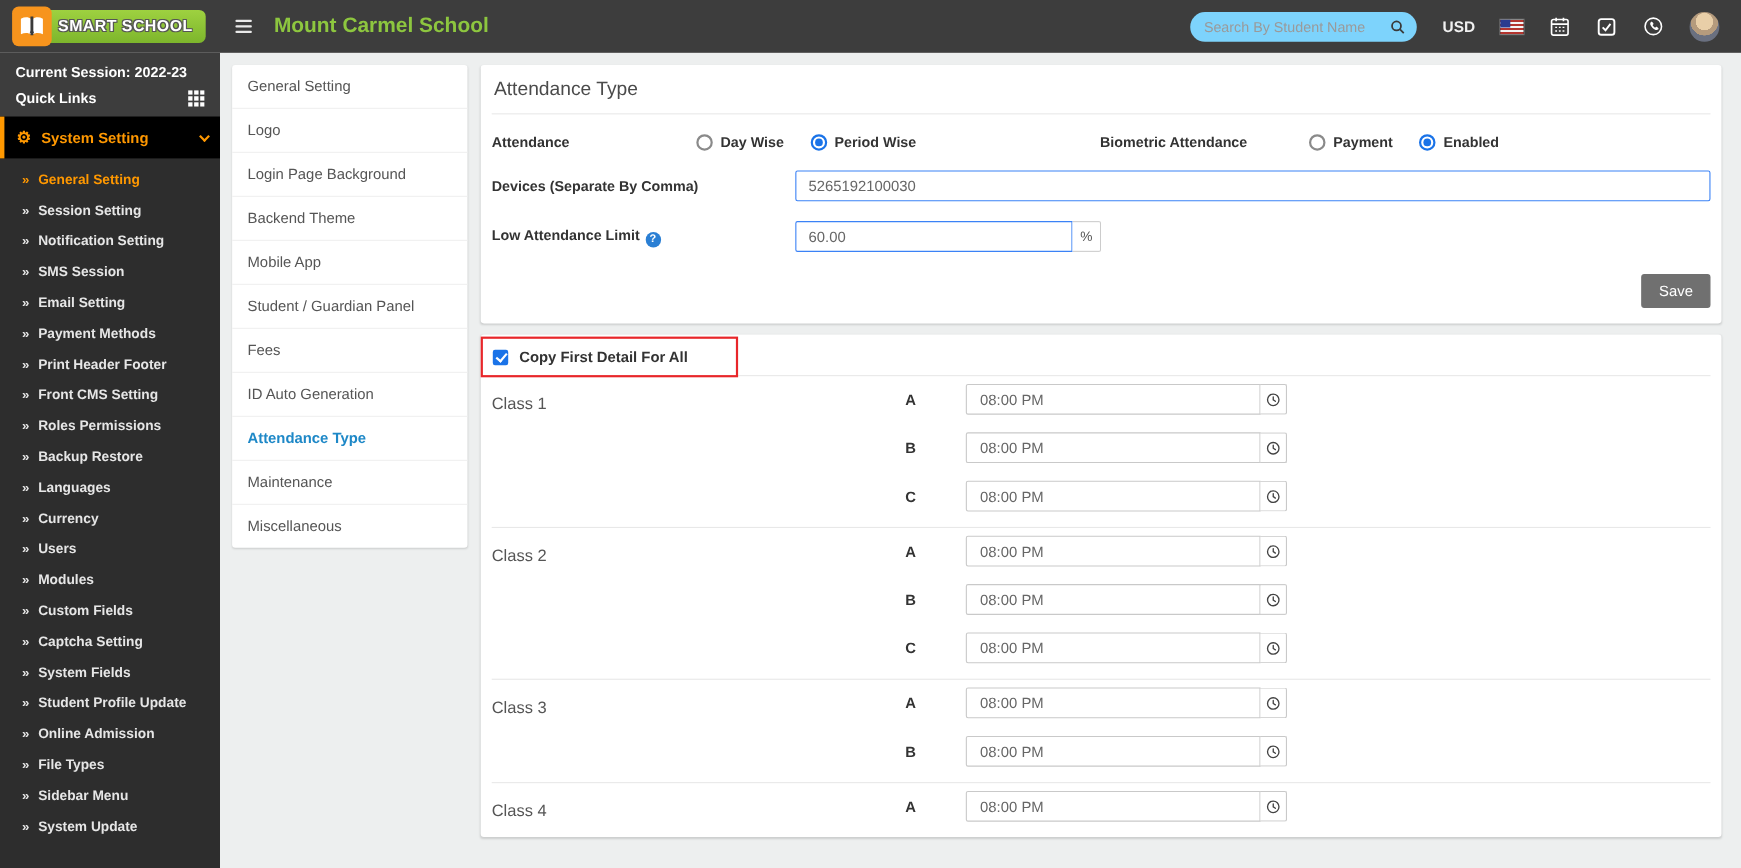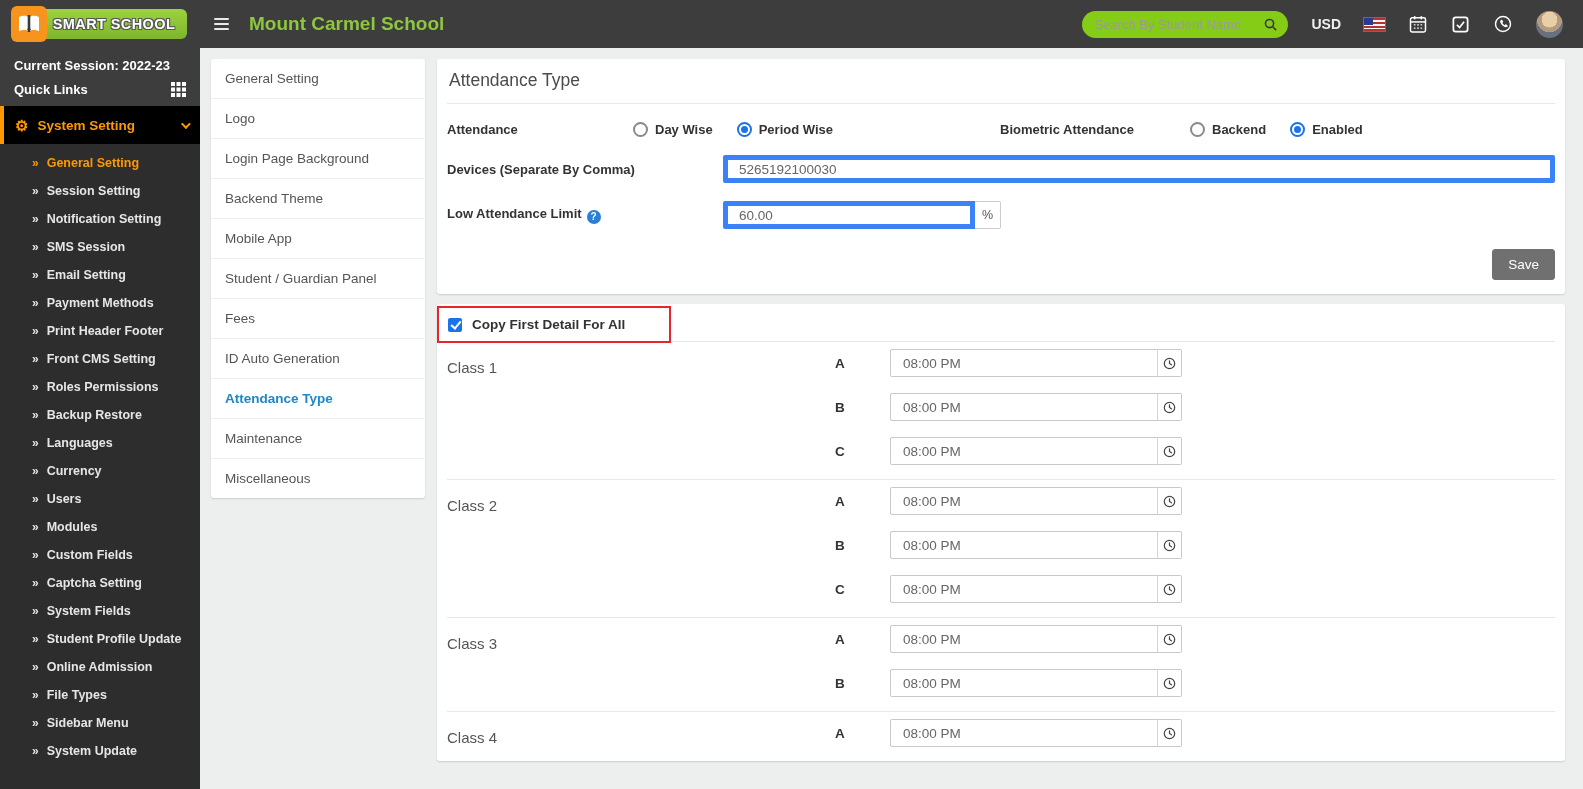--- a/index.html
+++ b/index.html
@@ -12,21 +12,21 @@
   .logo-pill { position: relative; background: linear-gradient(#9ed140, #7db62c); border-radius: 6px;
                height: 30px; display: flex; align-items: center; padding: 0 12px 0 40px; }
   .logo-book { position: absolute; left: -2px; top: -3px; width: 36px; height: 36px; background: #f7941d;
                border-radius: 6px; display: flex; align-items: center; justify-content: center; }
   .logo-text { color: #fff; font-weight: bold; font-size: 14.5px; letter-spacing: .4px; white-space: nowrap;
                text-shadow: -1px -1px 0 #555, 1px -1px 0 #555, -1px 1px 0 #555, 1px 1px 0 #555; }
   .hamburger { margin-left: 14px; width: 15px; display: flex; flex-direction: column; gap: 3px; cursor: pointer; }
   .hamburger span { height: 2px; background: #e9e9e9; border-radius: 1px; }
   .school-title { margin-left: 20px; color: #8dc63f; font-size: 19px; font-weight: bold; }
   .top-right { margin-left: auto; display: flex; align-items: center; gap: 23px; padding-right: 20px; }
-  .searchbox { width: 206px; height: 27px; background: #84cc16; border-radius: 14px; display: flex; align-items: center; padding: 0 10px 0 12px; }
+  .searchbox { width: 206px; height: 27px; background: #7dd3fc; border-radius: 14px; display: flex; align-items: center; padding: 0 10px 0 12px; }
   .searchbox input { flex: 1; border: none; outline: none; font-size: 13px; color: #555; background: transparent; min-width: 0;
                      font-family: "Liberation Sans", sans-serif; }
   .searchbox input::placeholder { color: #9a9a9a; }
   .search-ic { display: flex; }
   .usd { color: #f0f0f0; font-size: 14px; font-weight: bold; cursor: pointer; }
   .flag { width: 21px; height: 13px; background: repeating-linear-gradient(180deg, #b3342e 0 1.9px, #f4f4f4 1.9px 3.8px);
           position: relative; cursor: pointer; box-shadow: 0 0 0 1px rgba(255,255,255,.25); }
   .flag::after { content: ""; position: absolute; left: 0; top: 0; width: 9px; height: 7px; background: #2a3b8f; }
   .top-ic { display: flex; cursor: pointer; }
   .avatar { width: 27px; height: 27px; border-radius: 50%; cursor: pointer;
@@ -40,21 +40,21 @@
   .session-block { background: #3d3d3d; padding: 10px 14px 9px; color: #fff; font-size: 13px; font-weight: bold; }
   .session-line { margin-bottom: 9px; }
   .quick-links-row { display: flex; align-items: center; justify-content: space-between; }
   .grid-ic { display: flex; cursor: pointer; }
   .menu-head { background: #000; border-left: 4px solid #ff9800; color: #ff9800; height: 38px;
                display: flex; align-items: center; padding: 0 12px 0 11px; font-size: 13.5px; font-weight: bold; cursor: pointer; }
   .gear { font-size: 15px; margin-right: 9px; line-height: 1; }
   .chev-down { margin-left: auto; width: 7px; height: 7px; border-right: 2px solid #ff9800; border-bottom: 2px solid #ff9800;
                transform: rotate(45deg) translateY(-2px); }
   #sidebar-items { padding: 5px 0; }
-  .side-item { padding: 7px 8px 7px 20px; font-size: 12.5px; font-weight: bold; color: #e6e6e6; cursor: pointer; white-space: nowrap; margin-left: 12px; }
+  .side-item { padding: 7px 8px 7px 20px; font-size: 12.5px; font-weight: bold; color: #e6e6e6; cursor: pointer; white-space: nowrap; }
   .side-item .dchev { margin-right: 8px; font-size: 12px; }
   .side-item.active { color: #ff9800; }
 
   
   .content { flex: 1; display: flex; padding: 11px 18px 0 11px; gap: 12px; overflow: hidden; }
   .card { background: #fff; border-radius: 3px; box-shadow: 0 1px 2px rgba(0,0,0,.14); }
 
   .submenu-card { width: 214px; flex: none; align-self: flex-start; background: #fff; border-radius: 3px;
                   box-shadow: 0 1px 2px rgba(0,0,0,.14); }
   .submenu-item { padding: 12px 14px; font-size: 13.5px; color: #555; border-bottom: 1px solid #f0f0f0; cursor: pointer; }
@@ -75,21 +75,21 @@
   .radios-row .half2 .f-label { width: 190px; }
   .radio-group { display: flex; align-items: center; gap: 24px; }
   .radio-opt { display: flex; align-items: center; gap: 7px; cursor: pointer; }
   .radio { width: 15px; height: 15px; border: 2px solid #8a8a8a; border-radius: 50%; position: relative; flex: none; }
   .radio.checked { border-color: #1a73e8; }
   .radio.checked::after { content: ""; position: absolute; left: 2px; top: 2px; width: 7px; height: 7px;
                           border-radius: 50%; background: #1a73e8; }
   .radio-label { font-size: 13px; font-weight: bold; color: #333; }
 
   .label-col { width: 276px; }
-  .text-input { height: 28px; border: 5px solid #3b82f6; border-radius: 2px; padding: 0 11px; font-size: 13.5px; color: #666;
+  .text-input { height: 28px; border: 1px solid #3b82f6; border-radius: 2px; padding: 0 11px; font-size: 13.5px; color: #666;
                 font-family: "Liberation Sans", sans-serif; outline: none; background: #fff; }
   .devices-input { flex: 1; }
   .input-group { display: flex; align-items: stretch; }
   .low-input { width: 252px; border-radius: 2px 0 0 2px; }
   .addon { width: 26px; border: 1px solid #ccc; border-left: none; display: flex; align-items: center; justify-content: center;
            font-size: 12.5px; color: #555; border-radius: 0 2px 2px 0; background: #fff; }
   .help-ic { display: inline-block; width: 14px; height: 14px; margin-left: 5px; background: #2a7fd4; color: #fff;
              border-radius: 50%; font-size: 10px; line-height: 14px; text-align: center; font-weight: bold; cursor: pointer;
              vertical-align: -2px; }
   .save-row { text-align: right; padding: 20px 10px 14px; }
@@ -99,21 +99,21 @@
   
   .copy-row { margin: 0 10px; border-bottom: 1px solid #e8e8e8; padding-top: 2px; }
   .red-box { display: inline-flex; align-items: center; border: 2px solid #e8262a; padding: 9px 44px 9px 9px;
              margin-left: -10px; margin-bottom: -2px; background: #fff; position: relative; }
   .checkbox { width: 14px; height: 14px; border-radius: 2px; background: #1a73e8; position: relative; cursor: pointer; flex: none; }
   .checkbox::after { content: ""; position: absolute; left: 4.5px; top: 1.5px; width: 4px; height: 8px;
                      border: solid #fff; border-width: 0 2px 2px 0; transform: rotate(40deg); }
   .copy-label { margin-left: 10px; font-size: 13.5px; font-weight: bold; color: #333; }
 
   #class-groups { padding: 0 10px; }
-  .class-group { display: flex; padding: 7px 0 14px; border-bottom: 1px solid #e8e8e8; gap: 12px; }
+  .class-group { display: flex; padding: 7px 0 14px; border-bottom: 1px solid #e8e8e8; }
   .class-group:last-child { border-bottom: none; }
   .class-name { width: 376px; flex: none; font-size: 15px; color: #555; padding-top: 10px; }
   .sections { display: flex; flex-direction: column; gap: 16px; }
   .section-row { display: flex; align-items: center; }
   .sec-letter { width: 40px; margin-right: 15px; font-size: 13.5px; font-weight: bold; color: #333; text-align: left; }
   .time-group { display: flex; }
   .time-input { width: 268px; height: 28px; border: 1px solid #c9c9c9; border-radius: 2px 0 0 2px; padding: 0 12px;
                 font-size: 13.5px; color: #666; font-family: "Liberation Sans", sans-serif; outline: none; }
   .time-addon { width: 25px; border: 1px solid #c9c9c9; border-left: 1px solid #d5d5d5; margin-left: -1px;
                 border-radius: 0 2px 2px 0; display: flex; align-items: center; justify-content: center; cursor: pointer;
@@ -274,21 +274,21 @@
                       <span class="radio checked"></span>
                       <span class="radio-label">Period Wise</span>
                     </label>
                   </div>
               </div>
               <div class="half half2">
                 <span class="f-label">Biometric Attendance</span>
                 <div class="radio-group" id="biometric-options">
                     <label class="radio-opt">
                       <span class="radio"></span>
-                      <span class="radio-label">Backend</span>
+                      <span class="radio-label">Payment</span>
                     </label>
                     <label class="radio-opt">
                       <span class="radio checked"></span>
                       <span class="radio-label">Enabled</span>
                     </label>
                   </div>
               </div>
             </div>
             <div class="form-row">
               <span class="f-label label-col">Devices (Separate By Comma)</span>

